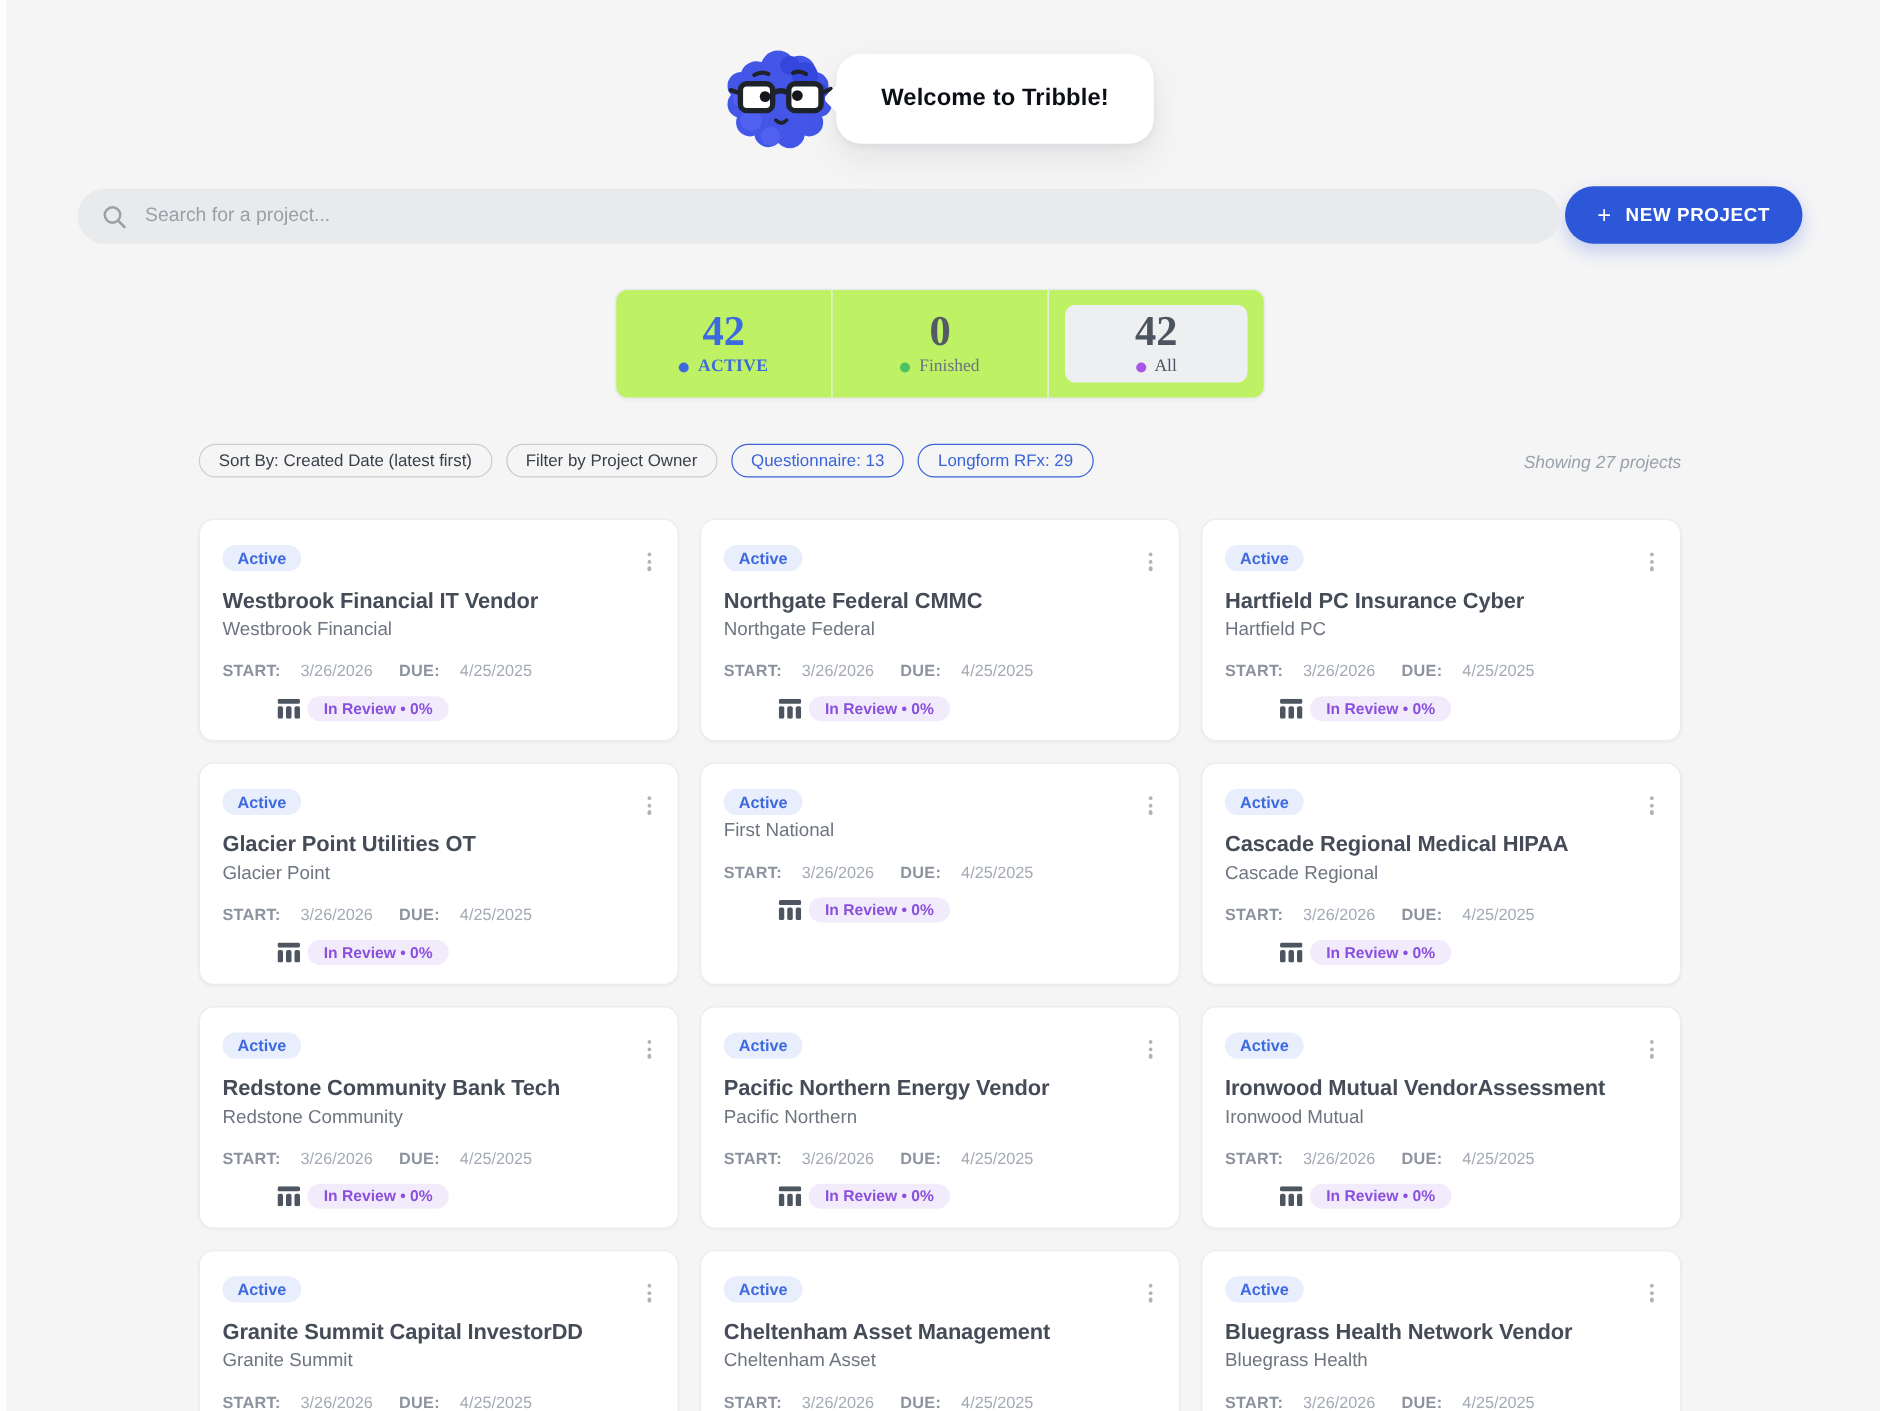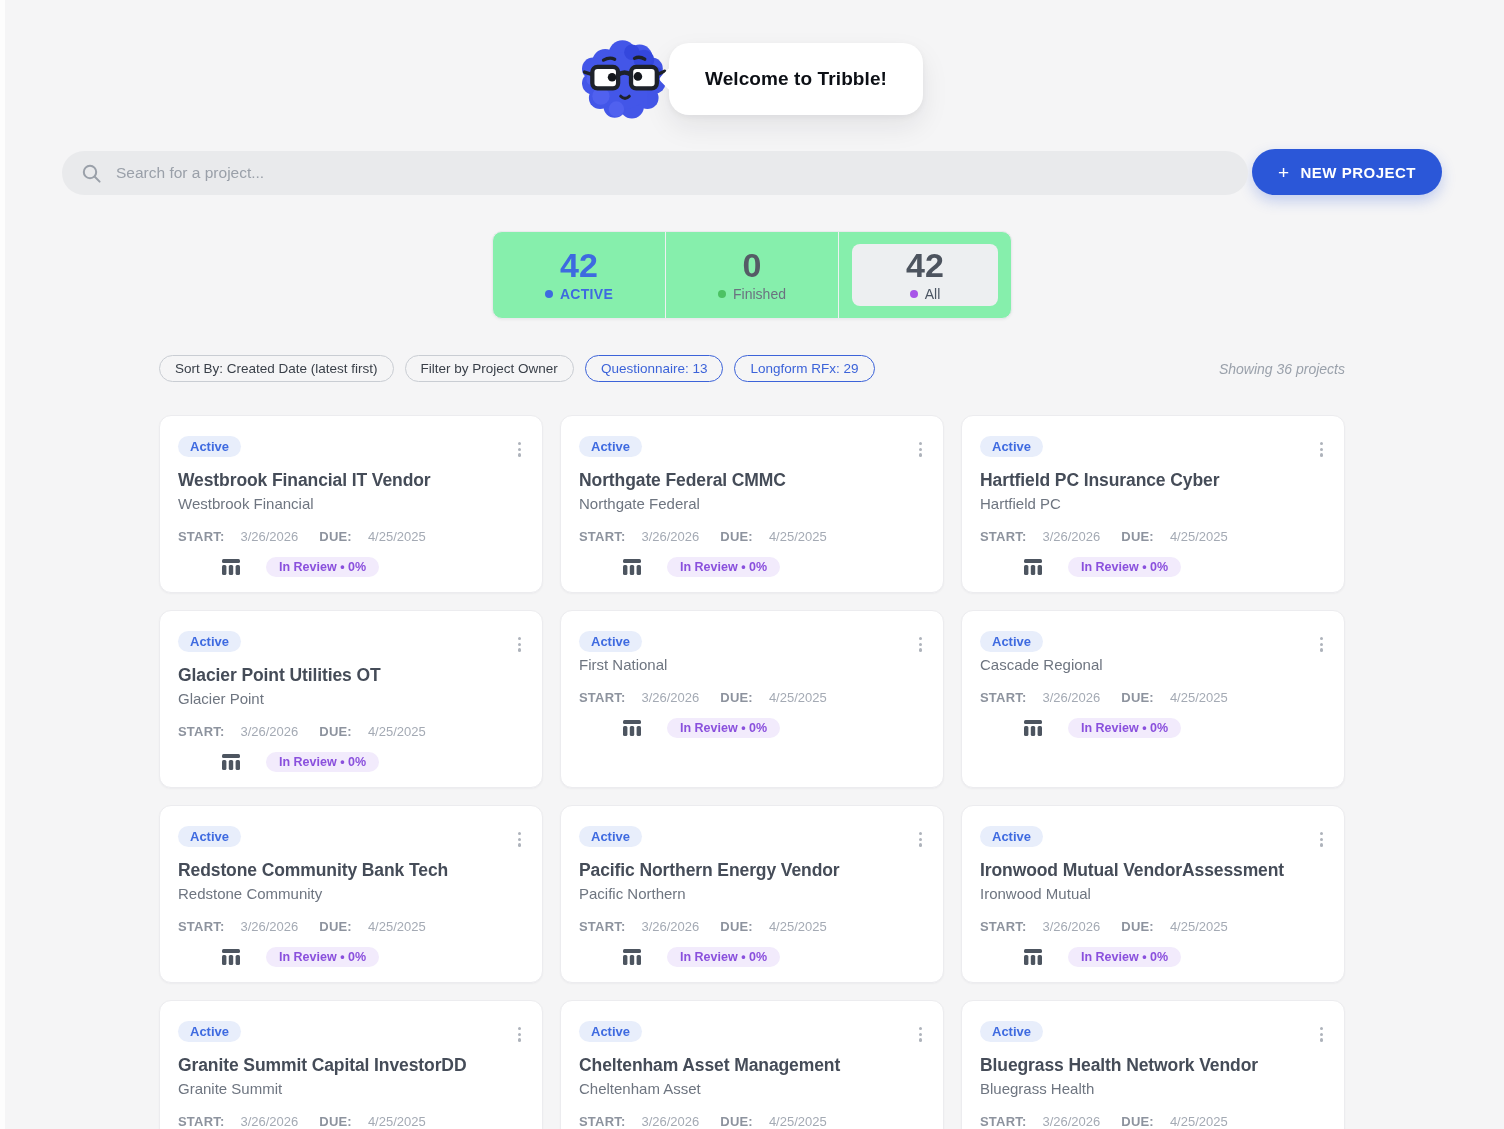--- a/index.html
+++ b/index.html
@@ -37,23 +37,24 @@
   .new-project-btn {
     height:46px; padding:0 26px; border:none; border-radius:23px; cursor:pointer;
     background:var(--brand-blue, #2b57d8); color:#fff; display:flex; align-items:center; gap:11px;
     font-size:15px; font-weight:600; letter-spacing:.5px; font-family:"Liberation Sans", sans-serif;
     box-shadow:0 6px 14px rgba(43,87,216,.25);
   }
   .new-project-btn .plus { font-size:19px; font-weight:500; line-height:1; }
 
   
   .stats-card {
-    width:520px; height:88px; margin:36px auto 0; background:#86efac;
+    width:520px; height:88px; margin:36px auto 0; background:#bef264;
     border:1px solid #e9eaed; border-radius:10px; display:flex;
     box-shadow:0 1px 3px rgba(16,24,40,.05);
+    font-family:Liberation Serif, serif;
   }
   .stat { flex:1; display:flex; align-items:center; justify-content:center; cursor:pointer; }
   .stat + .stat { border-left:1px solid #eef0f2; }
   .stat .box { width:calc(100% - 26px); height:62px; border-radius:8px; display:flex; flex-direction:column; align-items:center; justify-content:center; }
   .stat.all .box { background:#edeff1; }
   .stat-value { font-size:34px; font-weight:700; line-height:1.05; color:#555b66; }
   .stat.active .stat-value { color:var(--accent-blue, #3e6ae0); }
   .stat.all .stat-value { color:#4d545f; }
   .stat-label-row { display:flex; align-items:center; gap:7px; margin-top:3px; }
   .dot { width:8px; height:8px; border-radius:50%; }
@@ -86,21 +87,21 @@
     font-size:13px; font-weight:600;
   }
   .kebab { position:absolute; top:22px; right:17px; display:flex; flex-direction:column; gap:2.5px; padding:4px; cursor:pointer; }
   .kebab i { width:3.2px; height:3.2px; border-radius:50%; background:#aeb3bb; }
   .card-title { margin-top:13px; font-size:17.5px; font-weight:700; color:var(--title, #454c58); letter-spacing:-.1px; white-space:nowrap; overflow:hidden; }
   .card-subtitle { margin-top:4px; font-size:15px; color:var(--subtitle, #6e7580); }
   .card-dates { margin-top:17px; display:flex; align-items:baseline; gap:16px; font-size:13px;text-align:center; }
   .card-dates .dl { font-weight:700; color:#8d939e; letter-spacing:.2px; }
   .card-dates .dv { color:#a4aab4; }
   .card-dates .dl.due { margin-left:5px; }
-  .card-footer { margin-top:13px; display:flex; align-items:center; gap:26px;padding-left:44px; }
+  .card-footer { margin-top:13px; display:flex; align-items:center; gap:6px;padding-left:44px; }
   .badge-review {
     display:inline-block; padding:3px 13px; border-radius:11px;
     background:var(--purple-bg, #f2ebfc); color:var(--purple, #8a50dd);
     font-size:12.5px; font-weight:700;
   }
 </style>
 </head>
 <body>
 
 <div class="hero">
@@ -194,21 +195,21 @@
       </div>
     </div>
   </div>
 </div>
 
 <div class="filter-row">
   <button class="chip">Sort By: Created Date (latest first)</button>
   <button class="chip">Filter by Project Owner</button>
   <button class="chip blue">Questionnaire: 13</button>
   <button class="chip blue">Longform RFx: 29</button>
-  <span class="showing">Showing 36 projects</span>
+  <span class="showing">Showing 27 projects</span>
 </div>
 
 <div class="grid">
   <article class="card">
     <span class="badge-active">Active</span>
     <span class="kebab">
         <i></i>
         <i></i>
         <i></i>
       </span>
@@ -344,20 +345,21 @@
     </div>
   </article>
 
   <article class="card">
     <span class="badge-active">Active</span>
     <span class="kebab">
         <i></i>
         <i></i>
         <i></i>
       </span>
+    <h3 class="card-title">Cascade Regional Medical HIPAA</h3>
     <div class="card-subtitle">Cascade Regional</div>
     <div class="card-dates">
       <span class="dl">START:</span>
       <span class="dv">3/26/2026</span>
       <span class="dl due">DUE:</span>
       <span class="dv">4/25/2025</span>
     </div>
     <div class="card-footer">
       <svg width="18" height="16" viewBox="0 0 18 16">
         <g fill="#4d5560">

